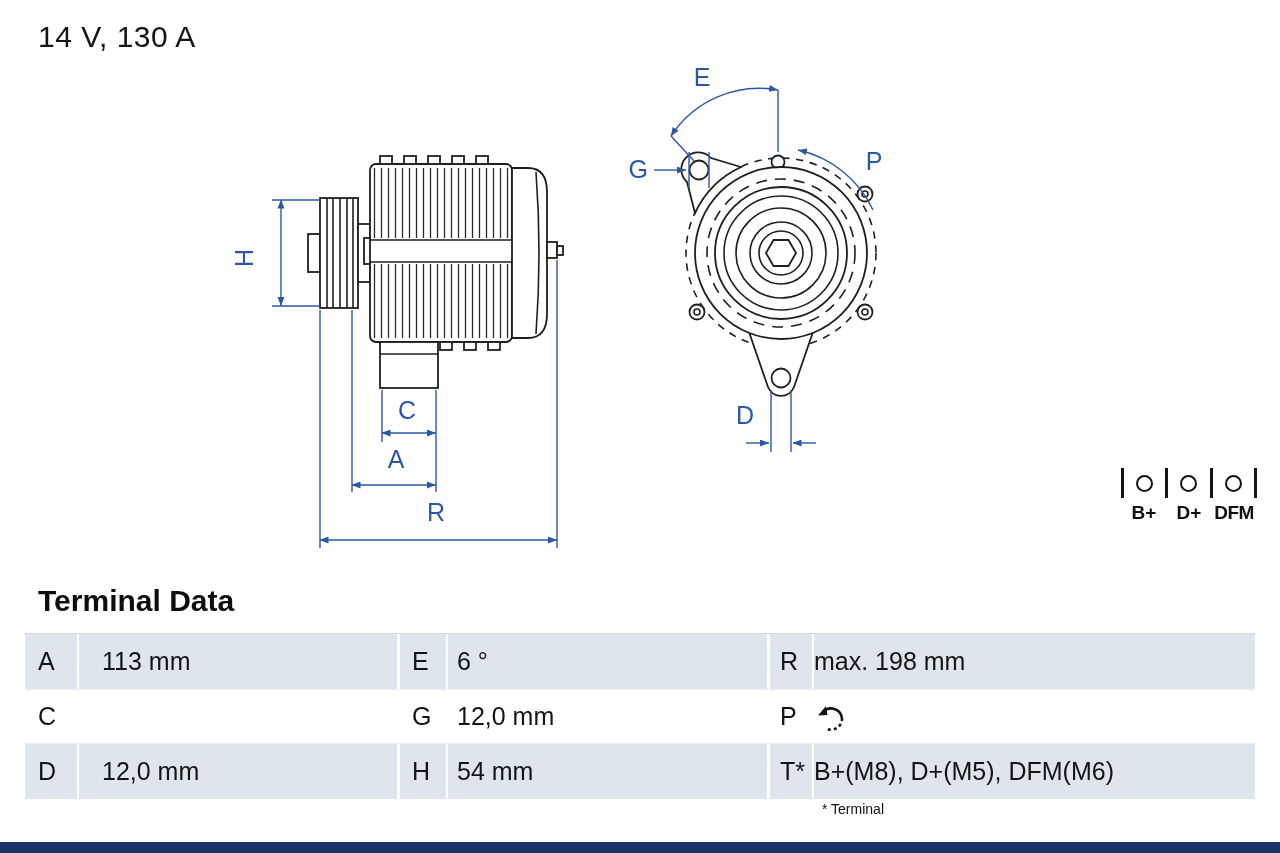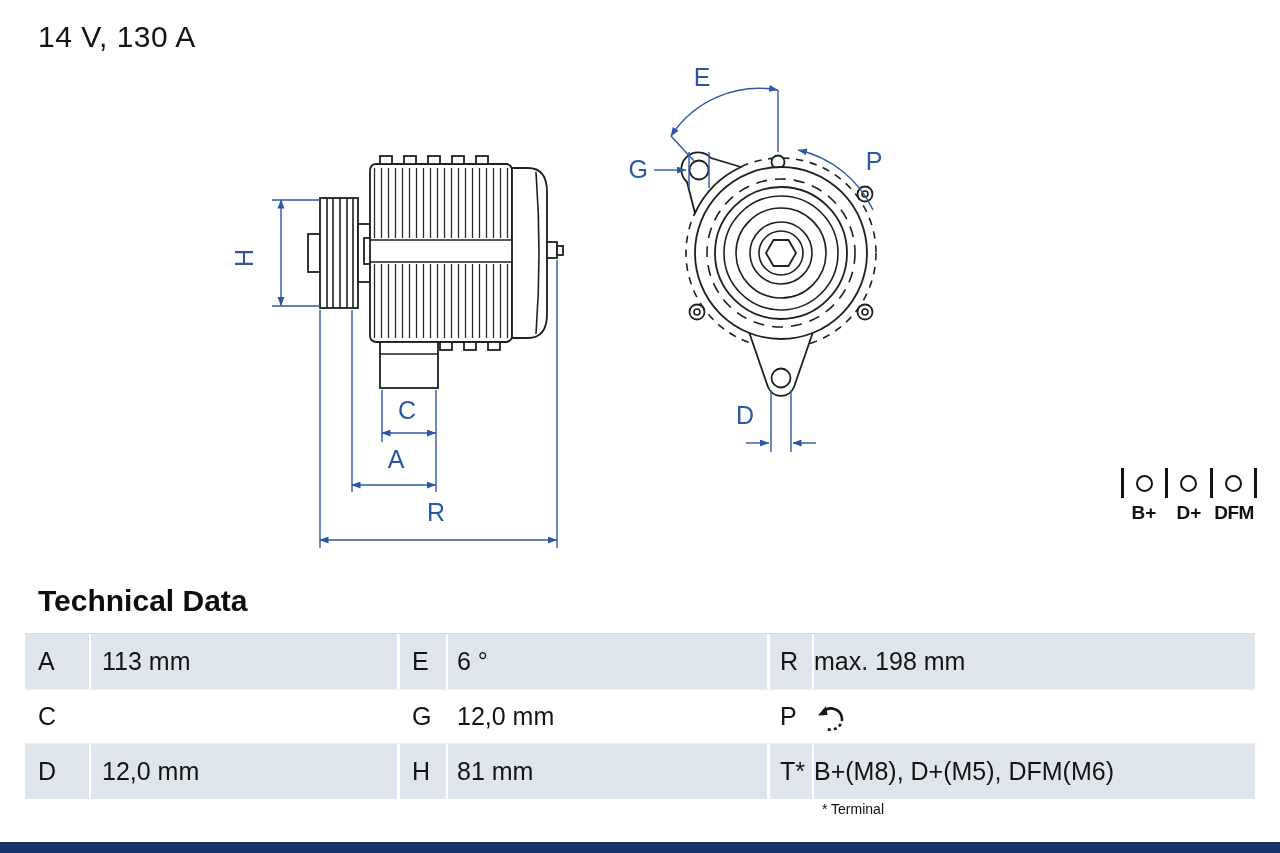--- a/index.html
+++ b/index.html
@@ -39,21 +39,21 @@
   .row.plain{background:#fff;border-top:1px solid #eceff2;border-bottom:1px solid #eceff2;}
   .group{display:flex;align-items:center;height:100%;}
   .g1{width:372px;}
   .g2{width:370px;border-left:3px solid #fff;}
   .g3{flex:1;border-left:3px solid #fff;}
   .key{height:100%;display:flex;align-items:center;flex:0 0 auto;}
   .g1 .key{width:52px;padding-left:13px;}
   .g2 .key{width:46px;padding-left:12px;}
   .g3 .key{width:42px;padding-left:10px;}
   .val{height:100%;flex:1;display:flex;align-items:center;border-left:2px solid #fff;}
-  .g1 .val{padding-left:11px;margin-left:12px;}
+  .g1 .val{padding-left:23px;}
   .g2 .val{padding-left:9px;}
   .g3 .val{}
   .rot-icon{display:block;}
 
   .footnote{position:absolute;left:822px;top:801px;font-size:14px;color:#111;}
 
   .footer-bar{position:absolute;left:0;bottom:0;width:1280px;height:11px;background:var(--footer-bar);}
 </style>
 </head>
 <body>
@@ -184,21 +184,21 @@
       <span class="tcirc"></span>
       <span class="tbar"></span>
     </div>
     <div class="term-labels">
       <span>B+</span>
       <span>D+</span>
       <span>DFM</span>
     </div>
   </div>
 
-  <div class="tech-heading">Technical Data</div>
+  <div class="tech-heading">Terminal Data</div>
 
   <div class="table">
 
     <div class="row shade">
       <div class="group g1">
         <div class="key">A</div>
         <div class="val">113 mm</div>
       </div>
       <div class="group g2">
         <div class="key">E</div>
@@ -231,21 +231,21 @@
       </div>
     </div>
 
     <div class="row shade">
       <div class="group g1">
         <div class="key">D</div>
         <div class="val">12,0 mm</div>
       </div>
       <div class="group g2">
         <div class="key">H</div>
-        <div class="val">81 mm</div>
+        <div class="val">54 mm</div>
       </div>
       <div class="group g3">
         <div class="key">T*</div>
         <div class="val">B+(M8), D+(M5), DFM(M6)</div>
       </div>
     </div>
   </div>
 
   <div class="footnote">* Terminal</div>
 

